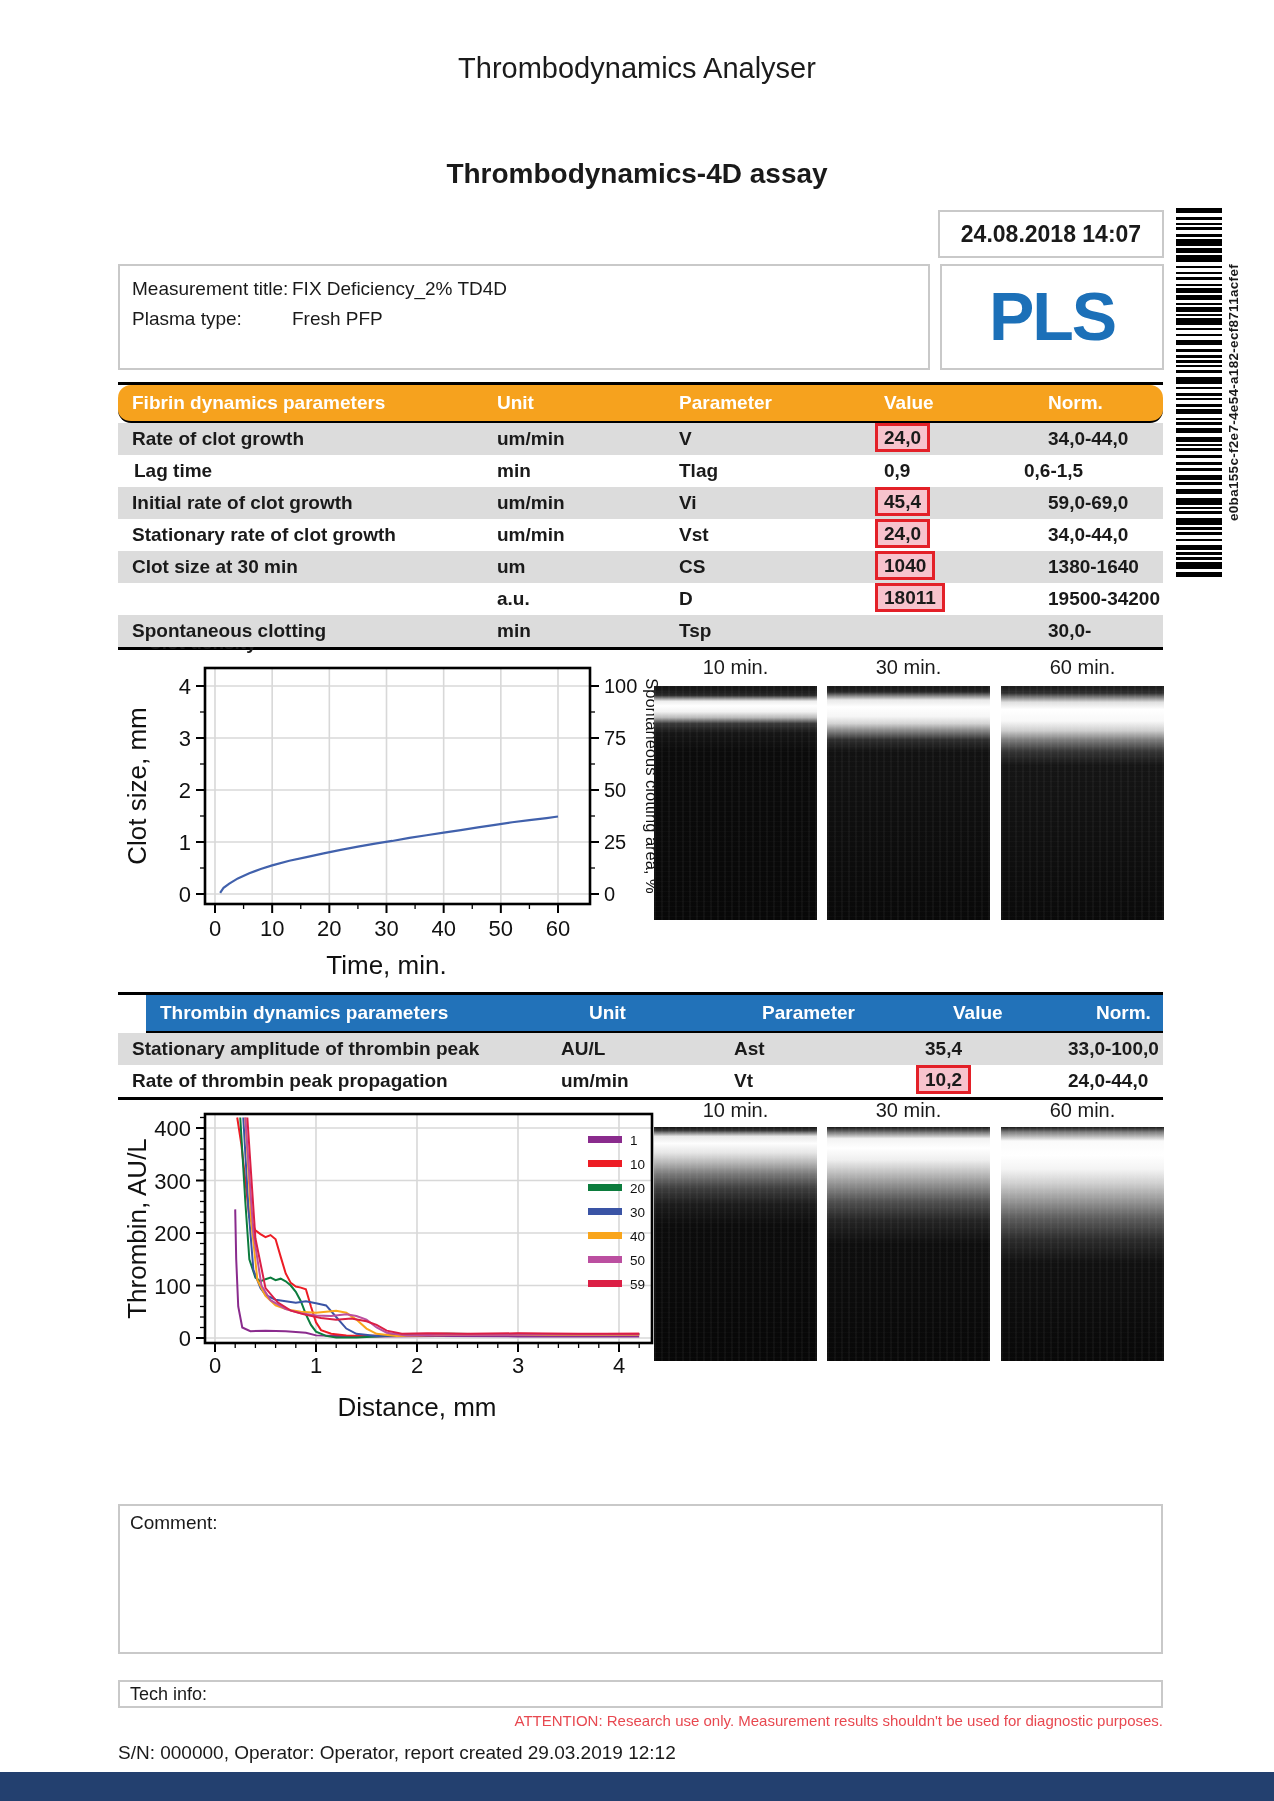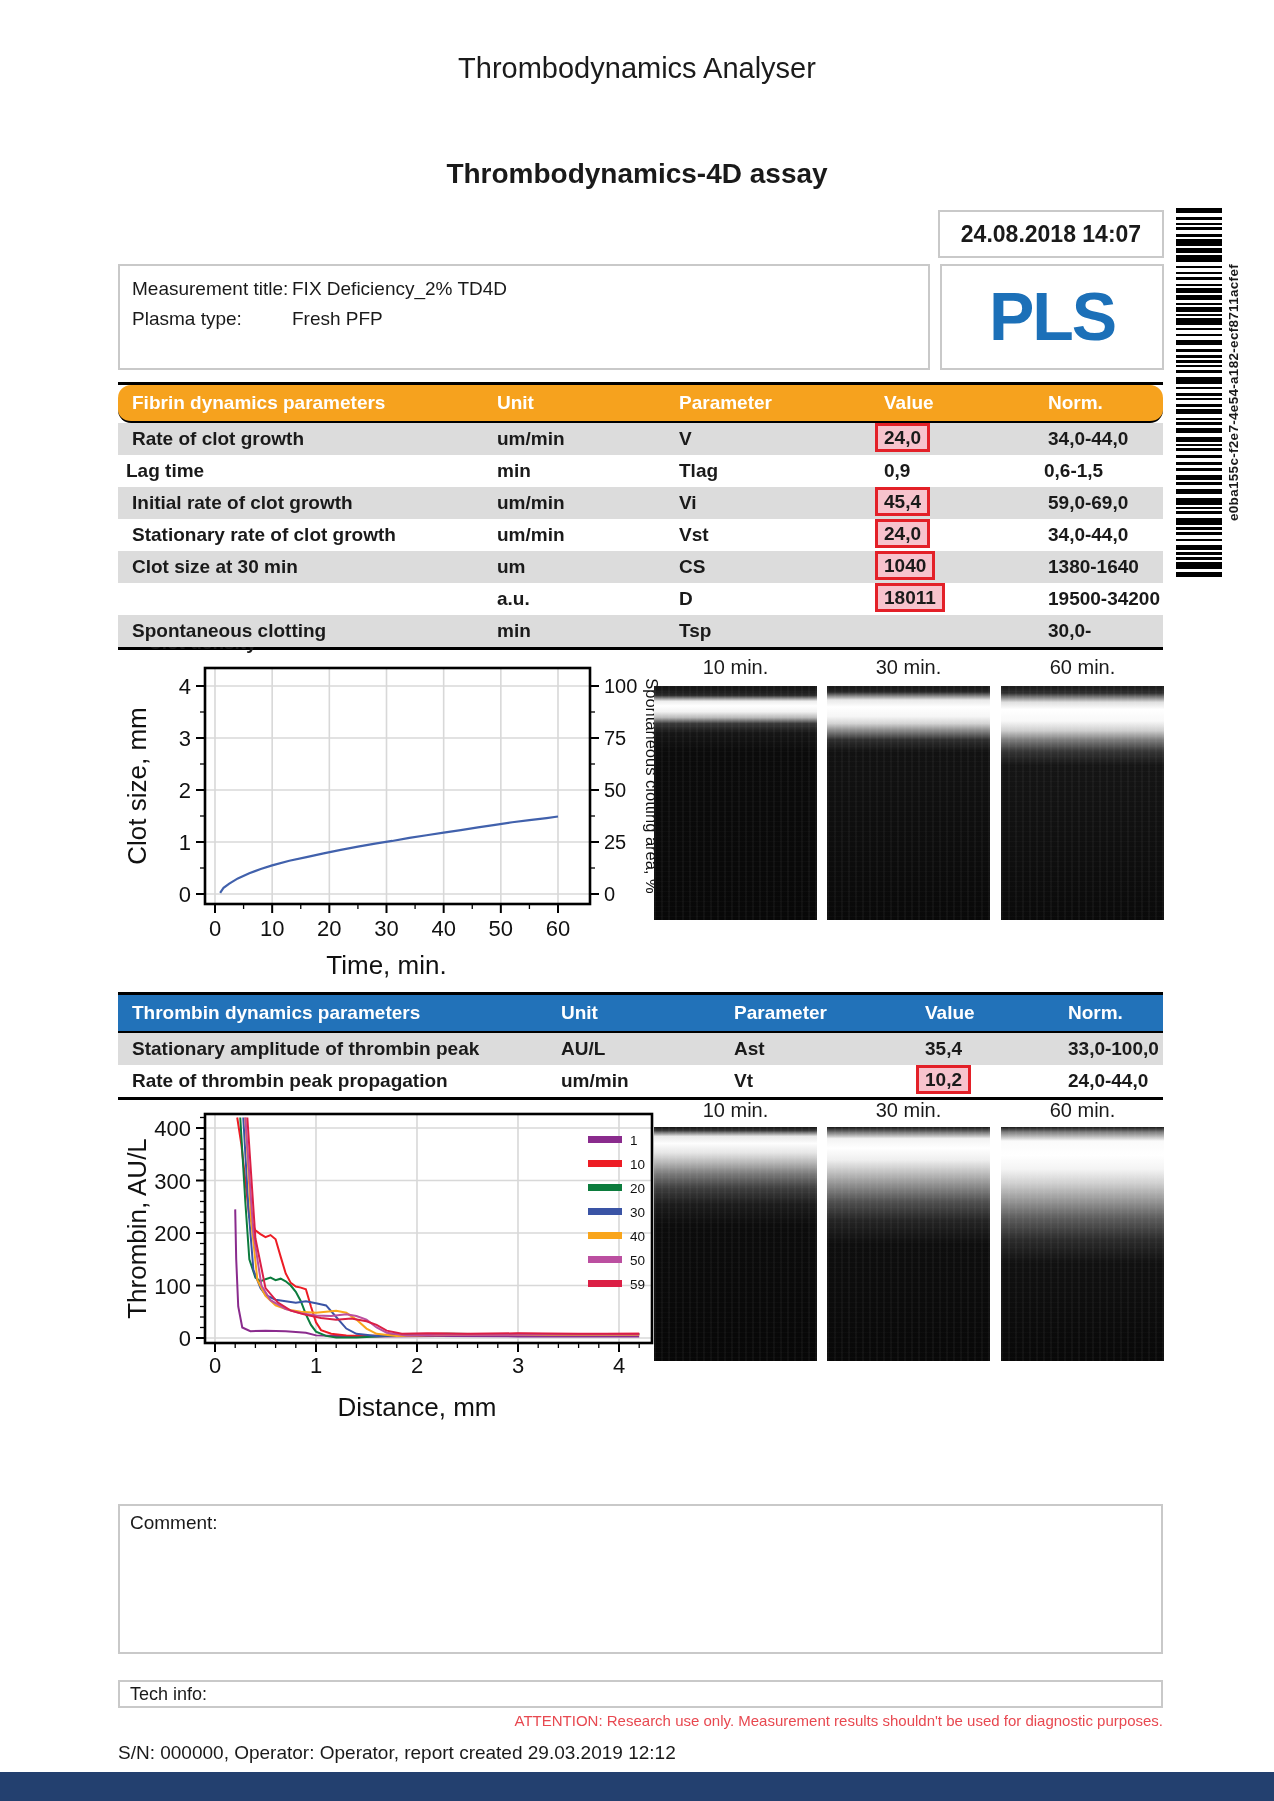--- a/index.html
+++ b/index.html
@@ -19,21 +19,21 @@
   .barcode{left:1176px;top:208px;width:46px;height:370px;display:flex;flex-direction:column;}
   .barcode div{width:100%;}
   .barcode-text{left:1226px;top:208px;width:24px;height:370px;writing-mode:vertical-rl;
                 transform:rotate(180deg);text-align:center;font-size:13.5px;font-weight:bold;
                 letter-spacing:0.3px;white-space:nowrap;}
   
   .ptable{left:118px;width:1045px;border-top:3px solid #000;}
   .thead{position:relative;height:36px;border-bottom:2px solid #000;}
   .thead .hcell{position:absolute;top:0;line-height:36px;font-size:19px;font-weight:bold;color:#fff;white-space:nowrap;}
   .fibrin .thead{background:var(--fibrin-header-bg);border-radius:13px;}
-  .thrombin .thead{background:var(--thrombin-header-bg);}
+  .thrombin .thead{background:var(--thrombin-header-bg);margin-left:28px;}
   .tbody{border-bottom:3px solid #000;font-weight:bold;}
   .trow{position:relative;height:32px;background:#fff;}
   .trow.alt{background:var(--row-alt-bg);}
   .trow .cell{position:absolute;top:0;line-height:32px;font-size:19px;white-space:nowrap;}
   .flag{display:inline-block;border:3px solid var(--flag-border);background:var(--flag-bg);
         line-height:23px;padding:0 6px;margin-left:-9px;position:relative;top:-1px;}
   
   .chart{position:absolute;}
   .chart .grid{stroke:#d8d8d8;stroke-width:1.6;}
   .chart .frame{fill:none;stroke:#000;stroke-width:2.6;}
@@ -206,25 +206,25 @@
     </div>
   <div class="tbody">
       <div class="trow alt">
         <span class="cell" style="left: 14px;">Rate of clot growth</span>
         <span class="cell" style="left: 379px;">um/min</span>
         <span class="cell" style="left: 561px;">V</span>
         <span class="cell" style="left: 766px;"><span class="flag">24,0</span></span>
         <span class="cell" style="left: 930px;">34,0-44,0</span>
       </div>
       <div class="trow">
-        <span class="cell" style="left: 8px;">Lag time</span>
+        <span class="cell" style="left: 16px;">Lag time</span>
         <span class="cell" style="left: 379px;">min</span>
         <span class="cell" style="left: 561px;">Tlag</span>
         <span class="cell" style="left: 766px;">0,9</span>
-        <span class="cell" style="left: 926px;">0,6-1,5</span>
+        <span class="cell" style="left: 906px;">0,6-1,5</span>
       </div>
       <div class="trow alt">
         <span class="cell" style="left: 14px;">Initial rate of clot growth</span>
         <span class="cell" style="left: 379px;">um/min</span>
         <span class="cell" style="left: 561px;">Vi</span>
         <span class="cell" style="left: 766px;"><span class="flag">45,4</span></span>
         <span class="cell" style="left: 930px;">59,0-69,0</span>
       </div>
       <div class="trow">
         <span class="cell" style="left: 14px;">Stationary rate of clot growth</span>

